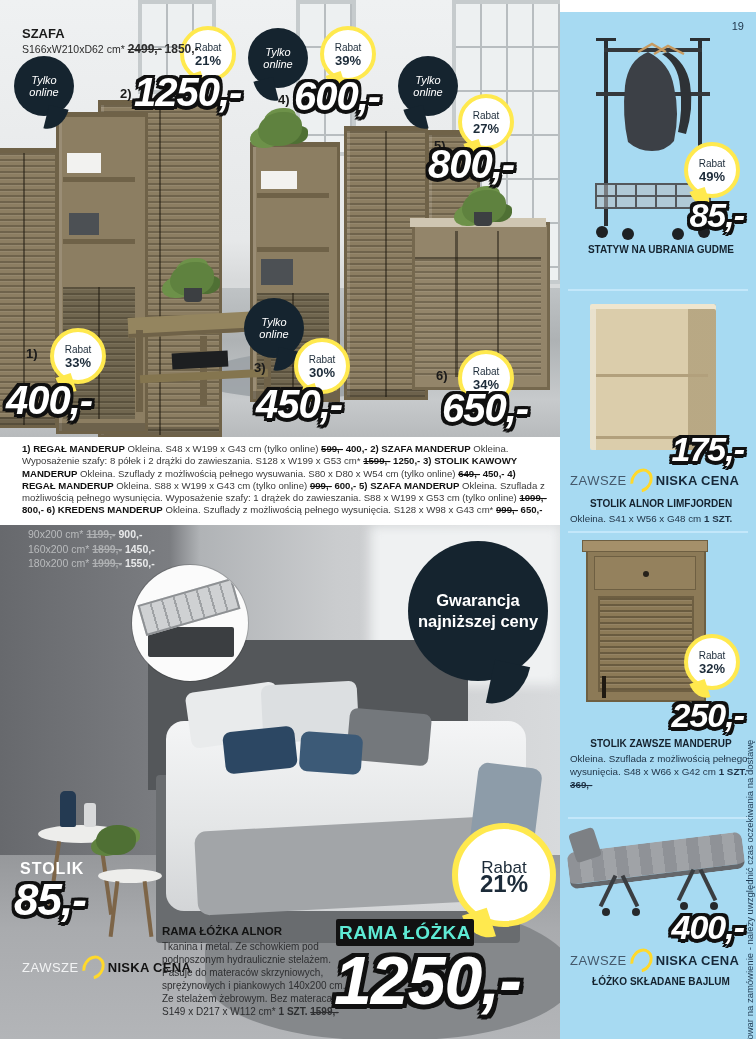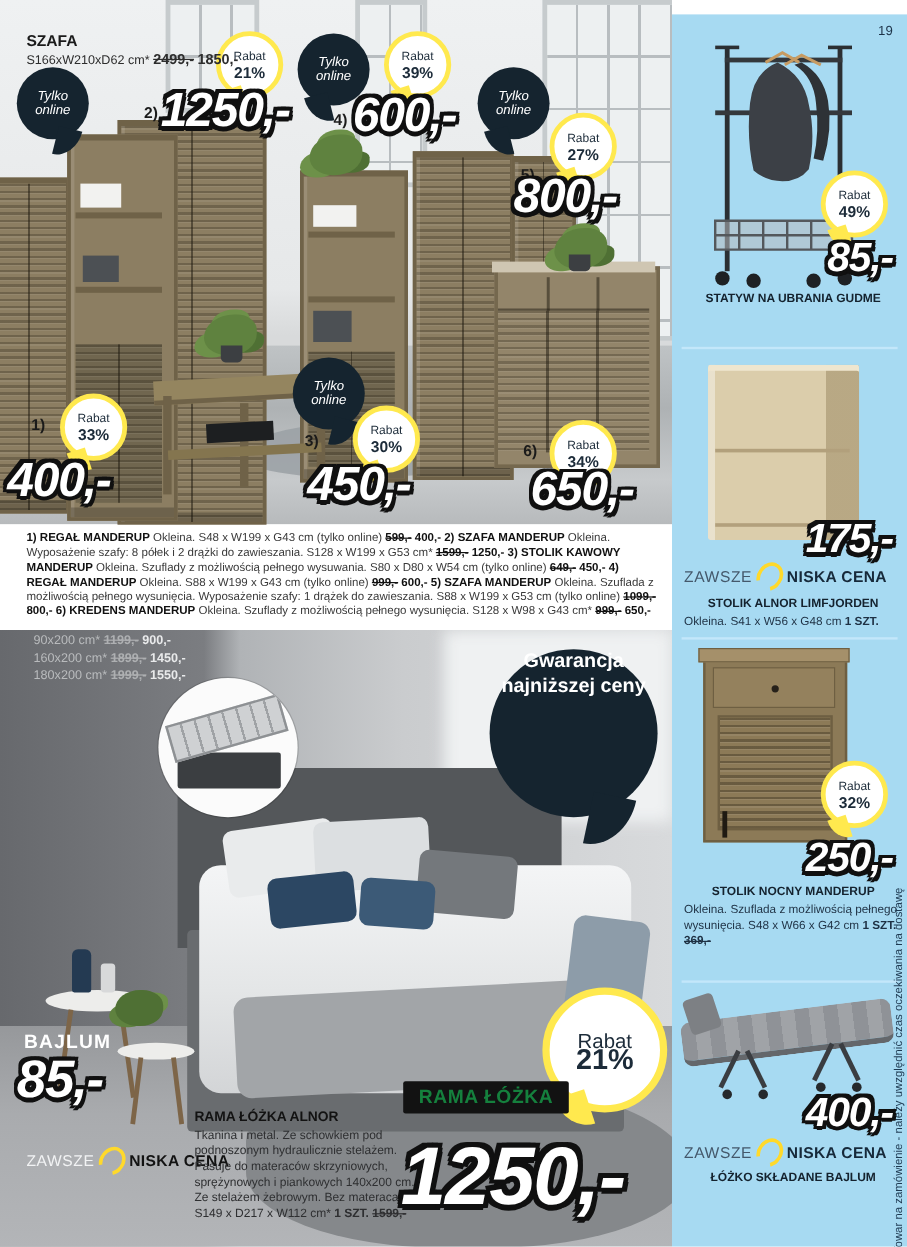--- a/index.html
+++ b/index.html
@@ -128,21 +128,21 @@
   .vase-w{position:absolute;left:84px;top:278px;width:12px;height:24px;background:#d8d9da;border-radius:3px;}
   .bs-plant{position:absolute;left:96px;top:300px;width:40px;height:30px;background:#4f7034;
     border-radius:55% 45% 50% 50%;box-shadow:-10px 6px 0 -5px #5f823f,10px -4px 0 -6px #6d9149;}
   .inset{position:absolute;left:132px;top:40px;width:116px;height:116px;border-radius:50%;background:#fbfbfb;
     overflow:hidden;z-index:6;box-shadow:0 0 0 1px rgba(0,0,0,.15);}
   .inset .base{position:absolute;left:16px;top:62px;width:86px;height:30px;background:#3b3e41;border-radius:2px;}
   .inset .lid{position:absolute;left:8px;top:26px;width:94px;height:28px;background:#cfd1d3;
     border:2px solid #8e9194;transform:rotate(-16deg);
     background-image:repeating-linear-gradient(90deg,transparent 0 10px,#9fa2a5 10px 12px);}
   .gwar{position:absolute;left:408px;top:16px;width:140px;height:140px;border-radius:50%;background:#15242f;
-    color:#fff;display:flex;flex-direction:column;align-items:center;justify-content:flex-start;
+    color:#fff;display:flex;flex-direction:column;align-items:center;justify-content:center;
     font-weight:bold;font-size:16.5px;line-height:21px;z-index:7;}
   .gwar::after{content:"";position:absolute;width:36px;height:44px;background:#15242f;bottom:-26px;right:22px;
     border-radius:0 0 100% 0;transform:rotate(12deg);}
   .size-rows{position:absolute;left:28px;top:2px;font-size:10.5px;line-height:14.5px;color:#b9bbbd;z-index:6;}
   .size-rows s{font-weight:bold;color:#aeb0b2;}
   .size-rows .nw{font-weight:bold;color:#e9eaeb;}
   .stolik-lbl{position:absolute;left:20px;top:335px;color:#fff;font-weight:bold;font-size:16px;
     letter-spacing:1px;z-index:6;}
   .always{position:absolute;display:flex;align-items:center;gap:3px;z-index:6;font-size:13px;}
   .always .cres{width:15px;height:19px;border:3px solid #ffd92b;border-radius:50%;
@@ -151,22 +151,22 @@
   .always .n{font-weight:bold;letter-spacing:.3px;}
   .always.light .z{color:#f2f3f4;}
   .always.light .n{color:#121212;}
   .always.blue .z{color:#44586b;}
   .always.blue .n{color:#16293a;}
   .al-bed{left:22px;top:430px;}
   .taps{position:absolute;left:22px;top:456px;z-index:6;font-size:10px;line-height:13px;color:#2e2f31;}
   .taps h4{margin:0 0 2px 0;font-size:11px;color:#121212;}
   .alnor{position:absolute;left:162px;top:400px;width:196px;z-index:6;font-size:10px;line-height:13px;color:#2e2f31;}
   .alnor h4{margin:0 0 2px 0;font-size:11.5px;color:#121212;}
-  .rama-box{position:absolute;left:336px;top:376px;width:138px;height:27px;background:#121212;color:#15803d;
-    font-weight:bold;font-size:16px;display:flex;align-items:center;justify-content:center;
+  .rama-box{position:absolute;left:336px;top:394px;width:138px;height:27px;background:#121212;color:#5eead4;
+    font-weight:bold;font-size:19px;display:flex;align-items:center;justify-content:center;
     letter-spacing:.5px;border-radius:2px;z-index:8;}
 
   
   .sidebar{position:absolute;left:560px;top:0;width:196px;height:1039px;background:#a7daf2;margin-top:12px;}
   .pgnum{position:absolute;right:12px;top:8px;font-size:11px;color:#1d3349;}
   .divider{position:absolute;left:8px;width:180px;height:2px;background:#c3e7fa;}
   .card-title{position:absolute;left:10px;font-size:10px;font-weight:bold;color:#14222e;width:182px;text-align:center;}
   .card-desc{position:absolute;left:10px;font-size:9.8px;line-height:12.8px;color:#1e3144;width:184px;}
   .card-desc s{font-weight:bold;}
   .sp{position:absolute;right:12px;font-size:34px;text-align:right;}
@@ -375,21 +375,21 @@
       <div class="gwar">
         <span>Gwarancja</span>
         <span>najniższej ceny</span>
       </div>
 
       <div class="bub-rabat big rb21">
         <span class="rl">Rabat</span>
         <span class="rv">21%</span>
       </div>
 
-      <div class="stolik-lbl">BAJLUM</div>
+      <div class="stolik-lbl">STOLIK</div>
       <div class="bigprice p-stolik">85,-</div>
 
       <div class="always light al-bed">
         <span class="z">ZAWSZE</span>
         <span class="cres"></span>
         <span class="n">NISKA CENA</span>
       </div>
 
 
       <div class="alnor">
@@ -459,21 +459,21 @@
         </div>
       <div class="nm-door">
           <div class="nm-handle"></div>
         </div>
     </div>
     <div class="bub-rabat rb32">
       <span class="rl">Rabat</span>
       <span class="rv">32%</span>
     </div>
     <div class="bigprice sp sp3">250,-</div>
-    <div class="card-title" style="top:726px">STOLIK NOCNY MANDERUP</div>
+    <div class="card-title" style="top:726px">STOLIK ZAWSZE MANDERUP</div>
     <div class="card-desc" style="top:741px">
       <span>Okleina. Szuflada z możliwością pełnego wysunięcia.</span>
       <span>S48 x W66 x G42 cm</span>
       <b>1 SZT.</b>
       <s>369,-</s>
     </div>
     <div class="divider" style="top:805px"></div>
 
     <div class="bajlum">
       <div class="bj-mat"></div>

